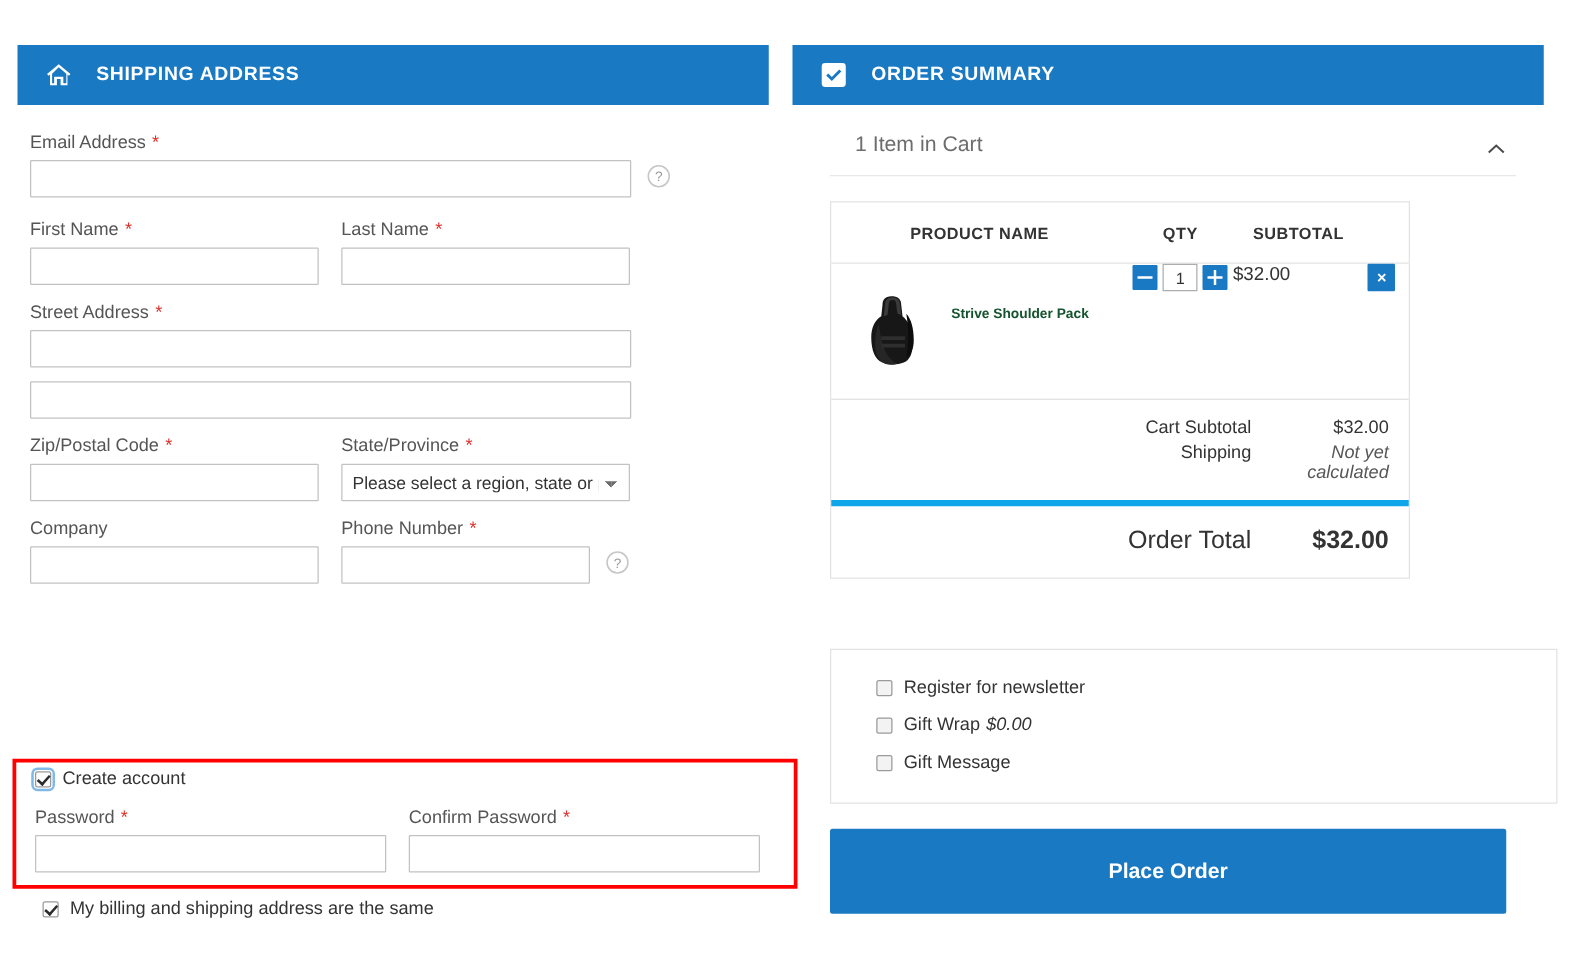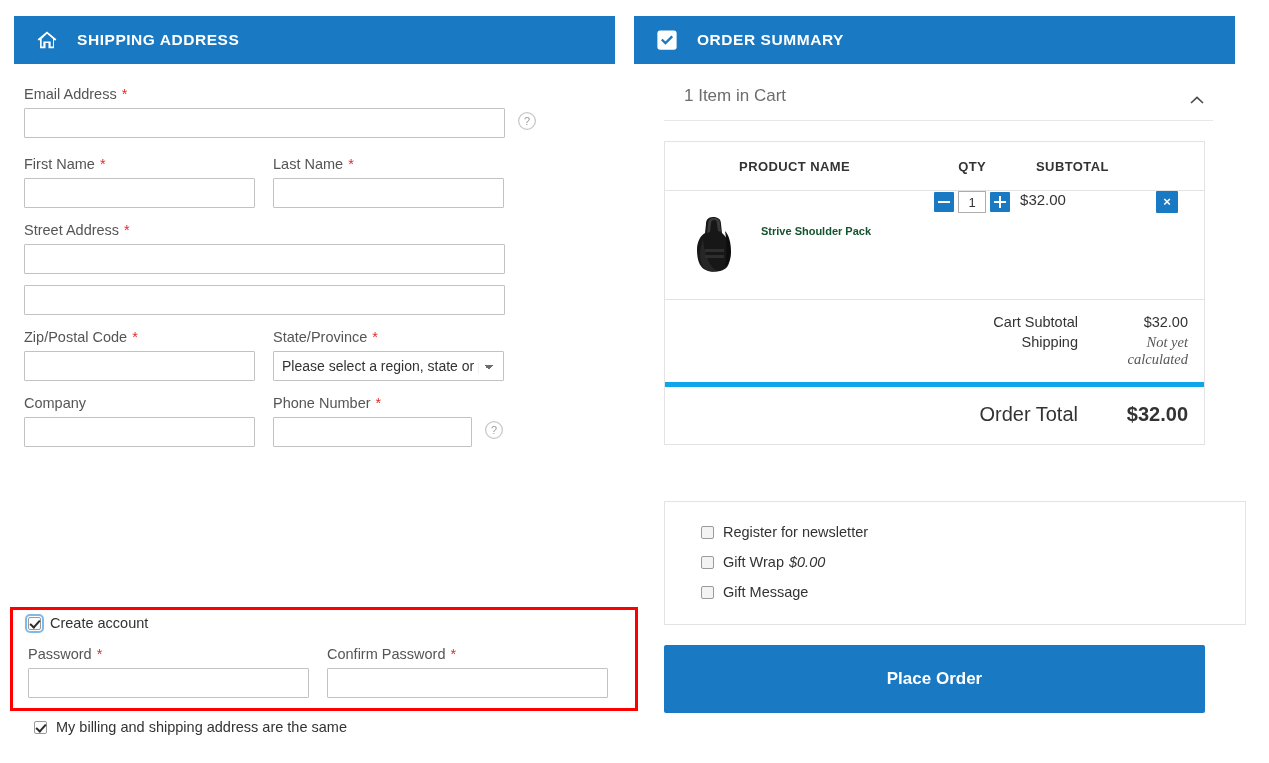--- a/index.html
+++ b/index.html
@@ -17,20 +17,21 @@
   .left-col  { position: absolute; left: 14px;  top: 16px; width: 601px; }
   .right-col { position: absolute; left: 634px; top: 16px; width: 601px; }
 
   .panel-head {
     background: #1979c3;
     color: #ffffff;
     height: 48px;
     display: flex;
     align-items: center;
     padding: 0 0 0 22px;
+    margin-top: 20px;
   }
   .panel-head .title {
     font-size: 15.5px;
     font-weight: bold;
     letter-spacing: .55px;
     text-transform: uppercase;
     margin-left: 19px;
     white-space: nowrap;
   }
   .head-icon { width: 22px; height: 22px; display: block; flex: 0 0 auto; }
@@ -119,21 +120,21 @@
     border-bottom: 1px solid #e8e8e8;
     margin: 0 12px 0 20px;
   }
   .items-line .txt { font-size: 17px; color: #6d6d6d; }
   .chev { width: 16px; height: 10px; display: block; }
 
   .cart-table {
     margin: 20px 12px 0 20px;
     border: 1px solid #e3e3e3;
     border-collapse: collapse;
-    width: 541px;
+    width: 464px;
     background: #ffffff;
   }
   .cart-table th {
     font-size: 13px; font-weight: bold; color: #333333;
     letter-spacing: .4px; text-transform: uppercase;
     padding: 17px 0 16px 0;
     border-bottom: 1px solid #e3e3e3;
     text-align: center;
     white-space: nowrap;
   }
@@ -196,21 +197,21 @@
   }
 
   .tot-row {
     display: flex; justify-content: flex-end; align-items: baseline;
     font-size: 14.5px; color: #333333;
     padding: 2px 0;
   }
   .tot-sec { border-top: 1px solid #e3e3e3; padding: 12px 0 12px 0; }
   .tot-label { text-align: right; padding-right: 18px; }
   .tot-val { width: 108px; text-align: right; padding-right: 16px; }
-  .tot-val.ital { font-style: italic; color: #575757; font-family: Liberation Serif, serif; }
+  .tot-val.ital { font-style: italic; color: #575757; }
   .grand { border-top: 5px solid #0ea5e9; padding: 16px 0 18px 0; }
   .grand .tot-label { font-size: 20px; }
   .grand .tot-val { font-size: 20px; font-weight: bold; }
 
   .opts-box {
     margin: 56px 12px 0 20px;
     border: 1px solid #e3e3e3;
     width: 582px;
     padding: 22px 0 24px 36px;
   }

